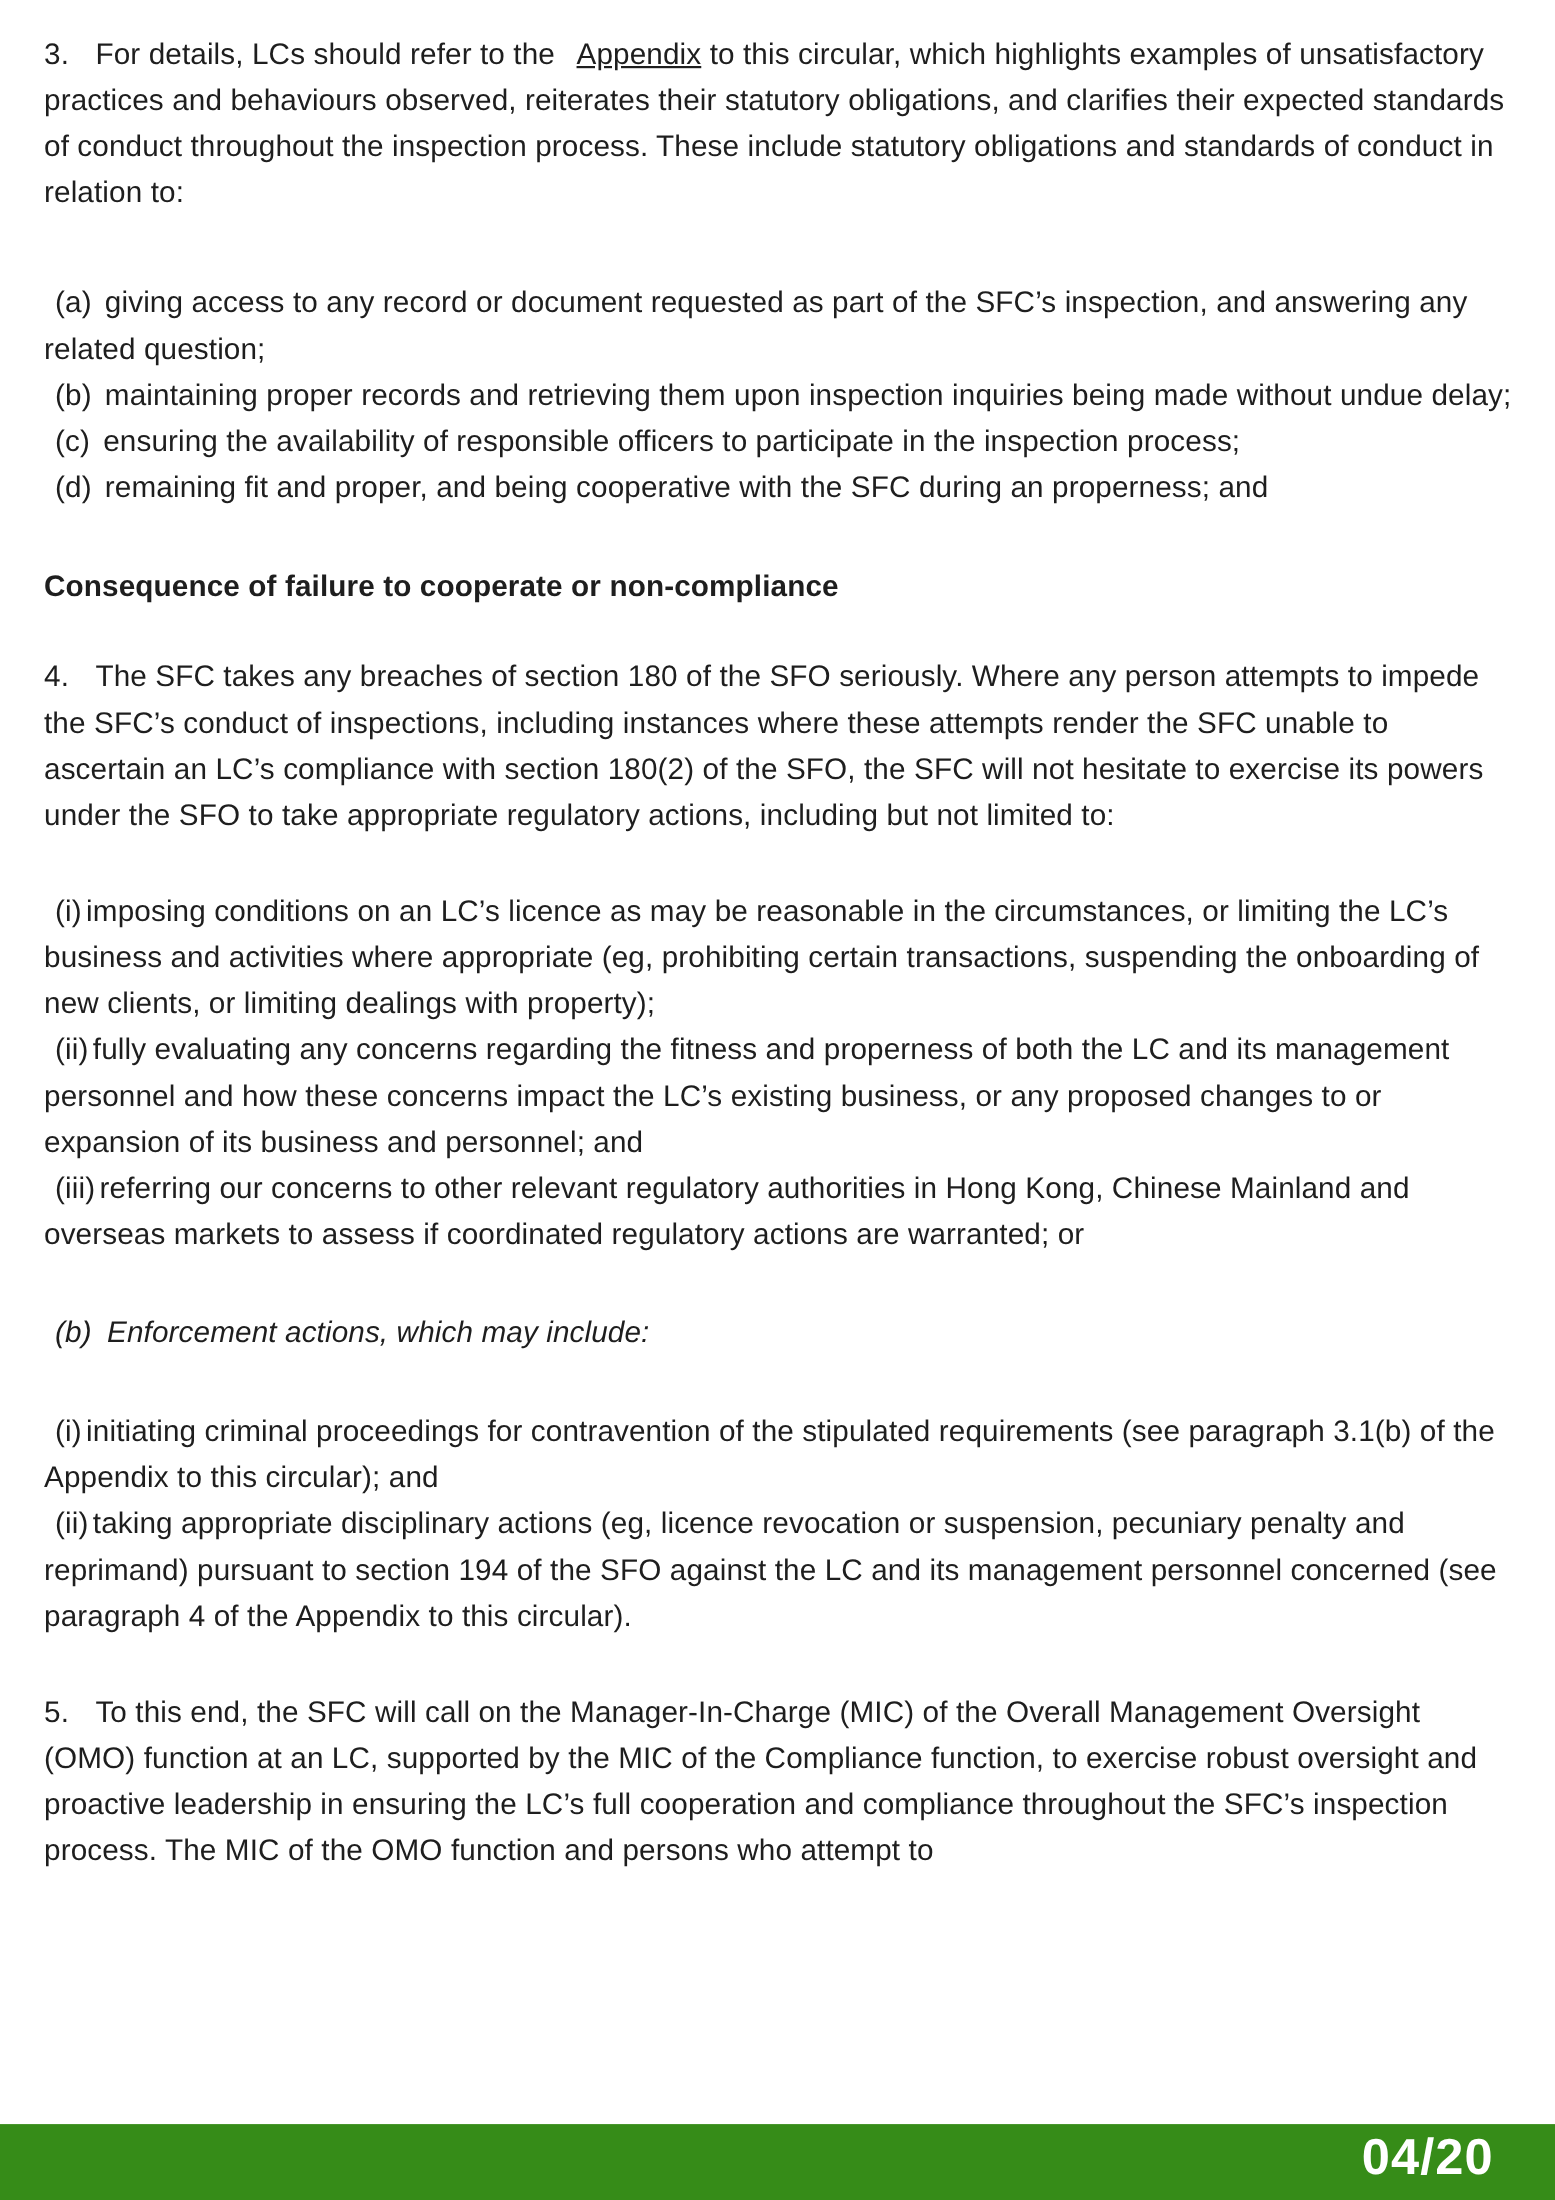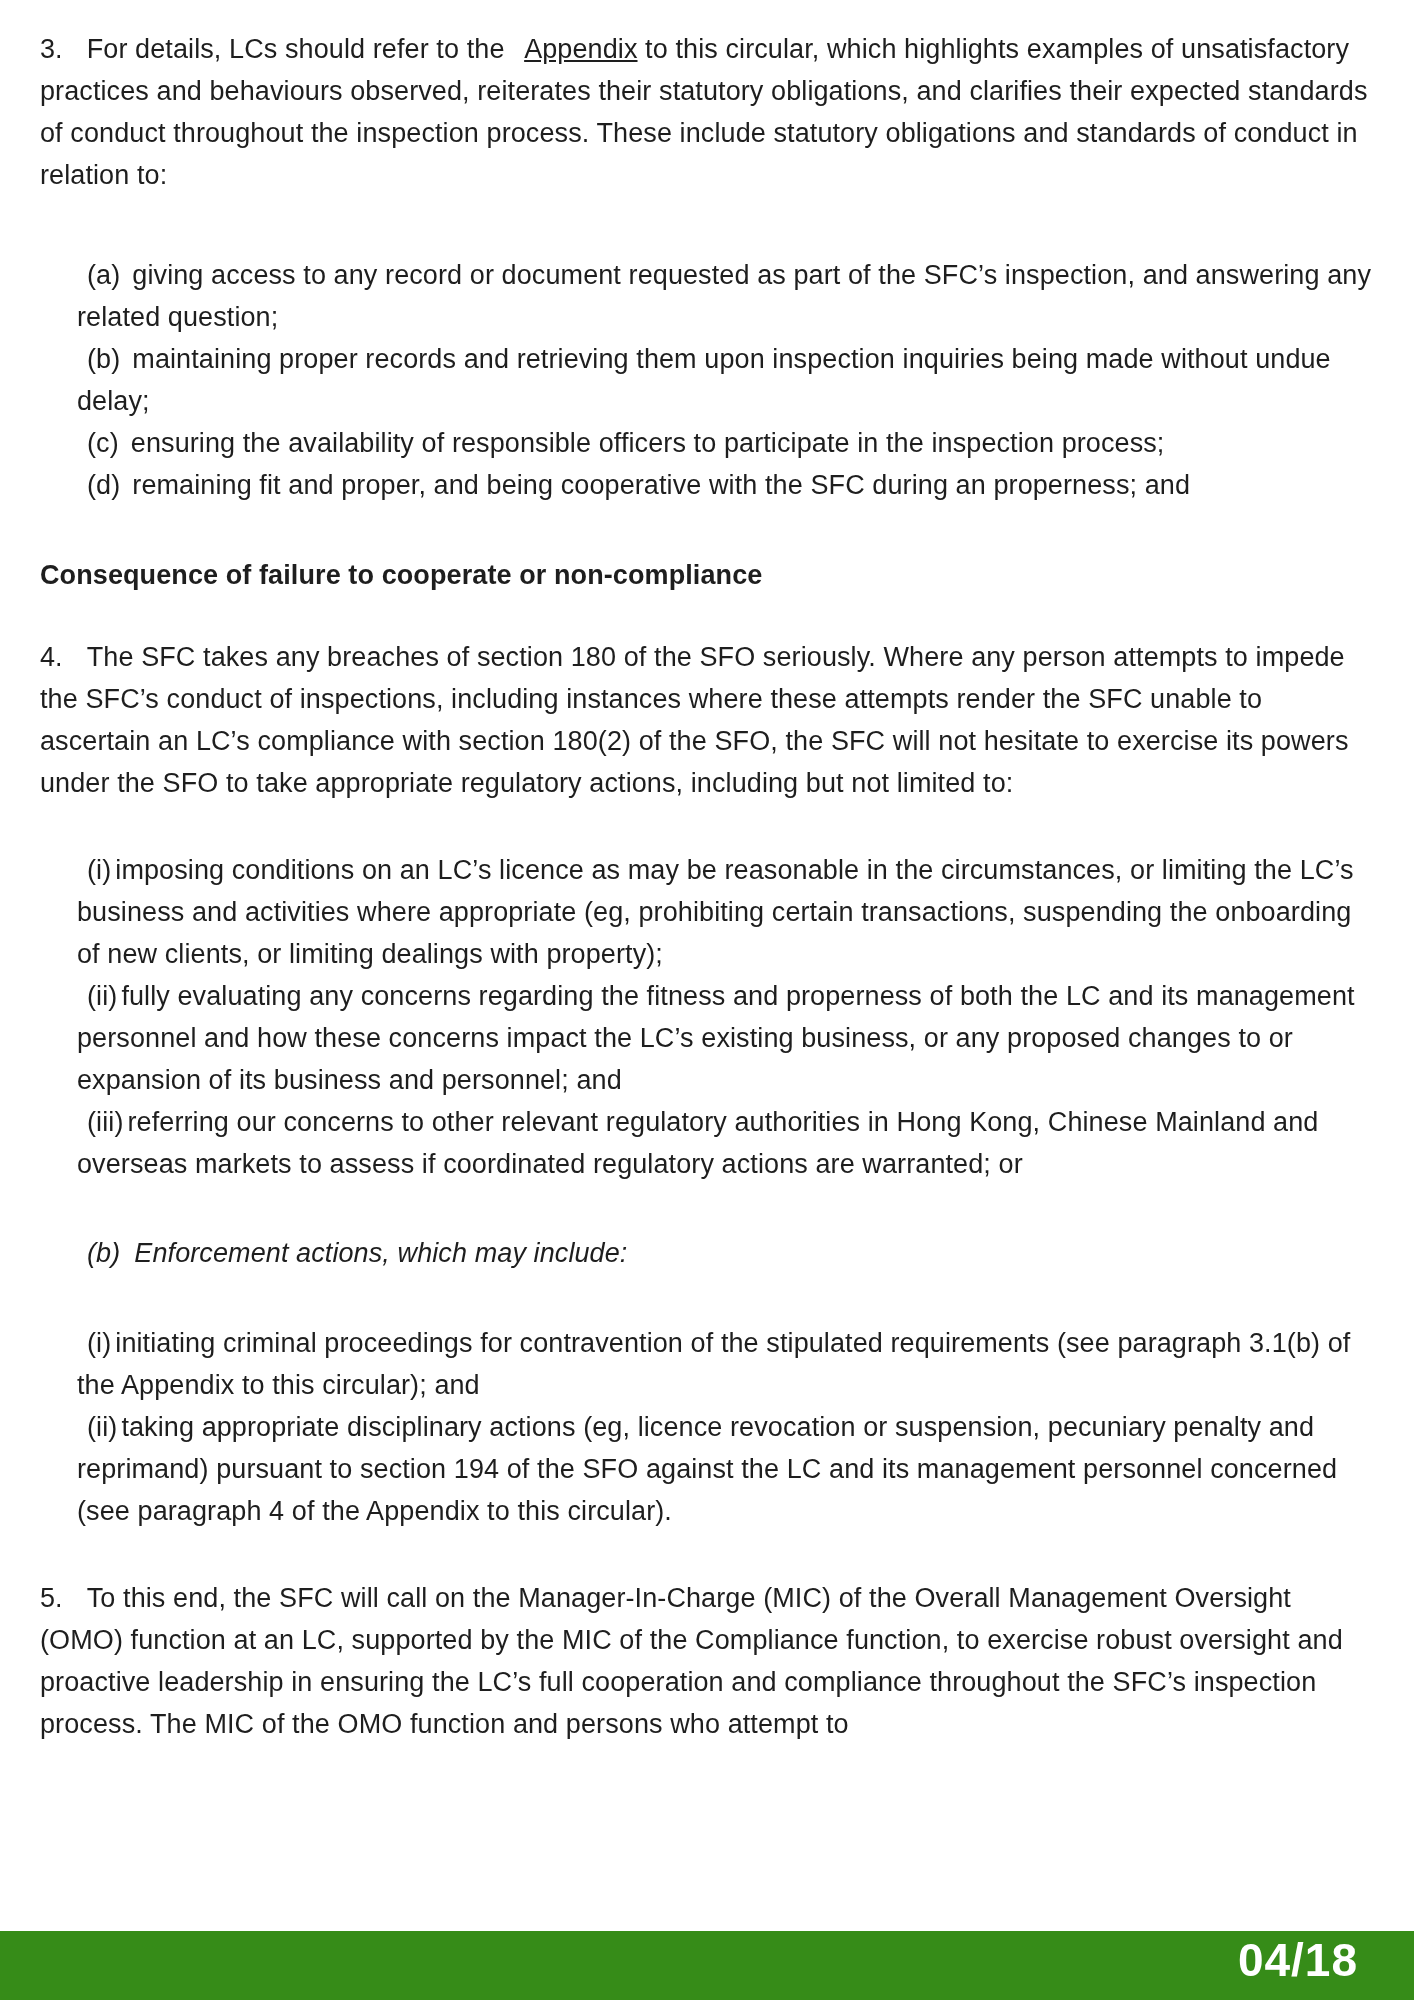--- a/index.html
+++ b/index.html
@@ -14,21 +14,21 @@
   .content {
     position: absolute;
     top: 0; left: 0; right: 0;
     padding: 28px 38px 0 40px;
     font-size: 27px;
     line-height: 42px;
     letter-spacing: 0.1px;
   }
   p, h2 { margin: 0; padding: 0; }
   .pnum { display: inline-block; margin-right: 24px; }
-  .item { text-indent: 10px; margin-left: 37px; }
+  .item { text-indent: 10px; }
   .ilabel { margin-right: 12px; }
   .rlabel { margin-right: 4px; }
   .ital { font-style: italic; }
   .ital .ilabel { margin-right: 14px; }
   .heading { font-weight: bold; font-size: 27px; line-height: 42px; }
   .applink { text-decoration: underline; color: inherit; cursor: pointer; margin-left: 12px; }
 
   .p3     { margin-bottom: 58px; }
   .oblist { margin-bottom: 48px; }
   .heading{ margin-bottom: 40px; }
@@ -89,15 +89,15 @@
     <div class="rlist2">
       <p class="item"><span class="rlabel">(i)</span><span>initiating criminal proceedings for contravention of the stipulated requirements (see paragraph 3.1(b) of the Appendix to this circular); and</span></p>
       <p class="item"><span class="rlabel">(ii)</span><span>taking appropriate disciplinary actions (eg, licence revocation or suspension, pecuniary penalty and reprimand) pursuant to section 194 of the SFO against the LC and its management personnel concerned (see paragraph 4 of the Appendix to this circular).</span></p>
     </div>
 
     <p class="p5"><span class="pnum">5.</span><span>To this end, the SFC will call on the Manager-In-Charge (MIC) of the Overall Management Oversight (OMO) function at an LC, supported by the MIC of the Compliance function, to exercise robust oversight and proactive leadership in ensuring the LC’s full cooperation and compliance throughout the SFC’s inspection process. The MIC of the OMO function and persons who attempt to</span></p>
 
   </div>
 
   <footer class="footer" style="background: rgb(54, 140, 24);">
-    <span class="pageno" style="color: rgb(255, 255, 255);">04/18</span>
+    <span class="pageno" style="color: rgb(255, 255, 255);">04/20</span>
   </footer>
 </div>
 
 </body></html>

